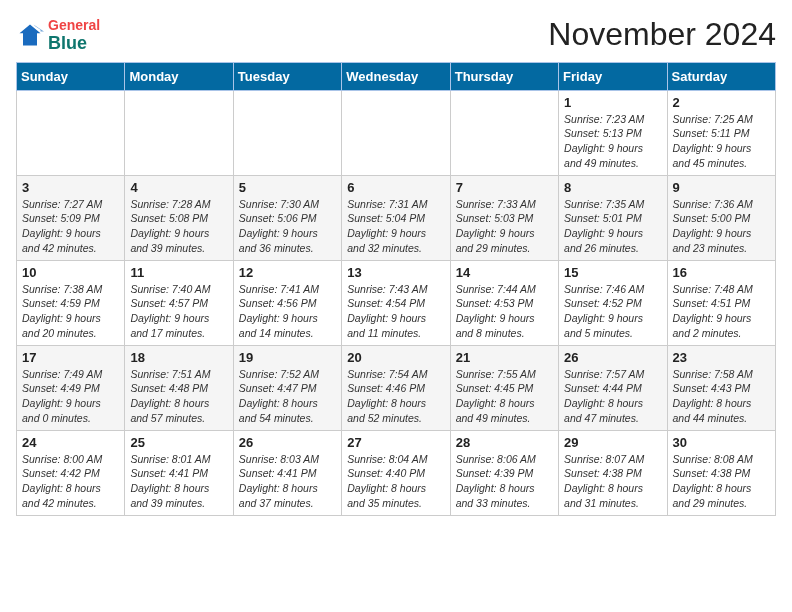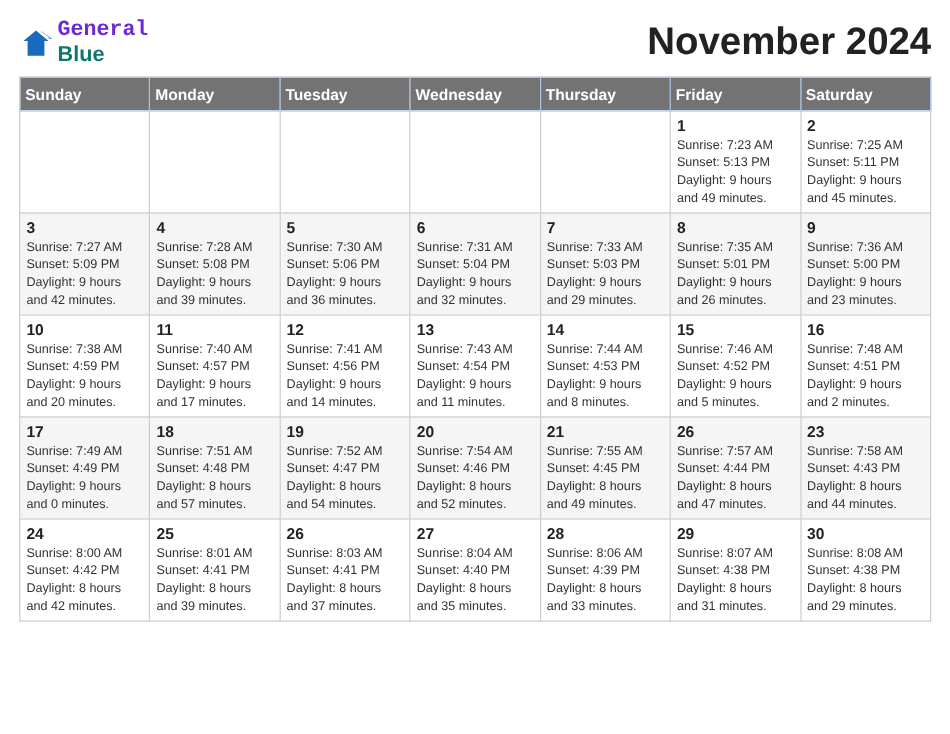--- a/index.html
+++ b/index.html
@@ -14,57 +14,56 @@
       display: flex;
       justify-content: space-between;
       align-items: flex-start;
       margin-bottom: 8px;
     }
     .logo {
       display: flex;
       align-items: center;
     }
     .logo-text-general {
-      font-size: 18px;
-      font-weight: bold;
-      color: #6d28d9;
+      font-size: 14px;
+      font-weight: bold;
+      color: #ef4444;
       line-height: 1.1;
-      font-family: Liberation Mono, monospace;
     }
     .logo-text-blue {
       font-size: 18px;
       font-weight: bold;
       color: #0f766e;
       line-height: 1.1;
     }
     .logo-icon {
       width: 28px;
       height: 28px;
       margin-right: 4px;
     }
     .title-area {
       text-align: right;
     }
     .month-title {
       font-size: 32px;
-      font-weight: bold;
+      font-weight: normal;
       color: #222;
       text-align: center;
     }
     .subtitle {
       font-size: 16px;
       color: #555;
     }
     .calendar {
       width: 100%;
       border-collapse: collapse;
       font-size: 11px;
     }
     .calendar thead th {
-      background: #737373;
+      background: #0369a1;
       color: #fff;
       padding: 6px 4px;
       text-align: left;
       font-size: 13px;
       font-weight: bold;
       border: 1px solid #aac4e8;
     }
     .calendar tbody td {
       border: 1px solid #ccc;
       vertical-align: top;
@@ -80,20 +79,21 @@
       font-size: 13px;
       font-weight: bold;
       color: #222;
       display: block;
       margin-bottom: 2px;
     }
     .day-info {
       font-size: 10.5px;
       color: #333;
       line-height: 1.4;
+      font-style: italic;
     }
     .empty-cell {
       background: #fff !important;
     }
   </style>
 </head>
 <body>
 
 <div class="header-area">
   <div class="logo">

